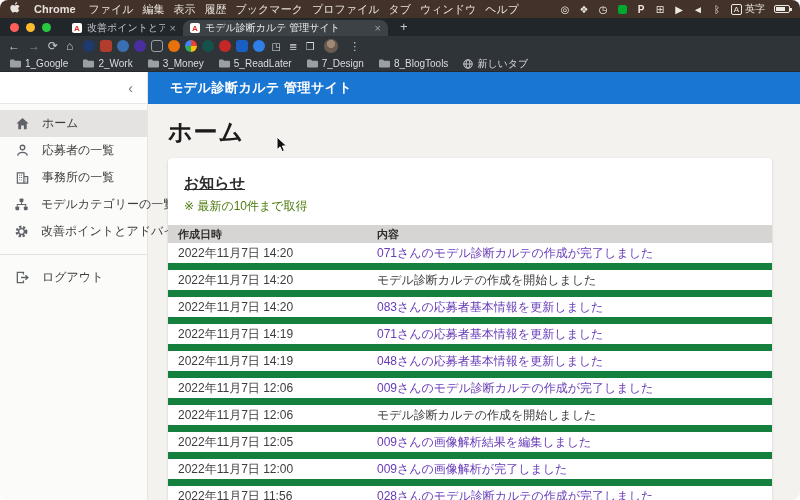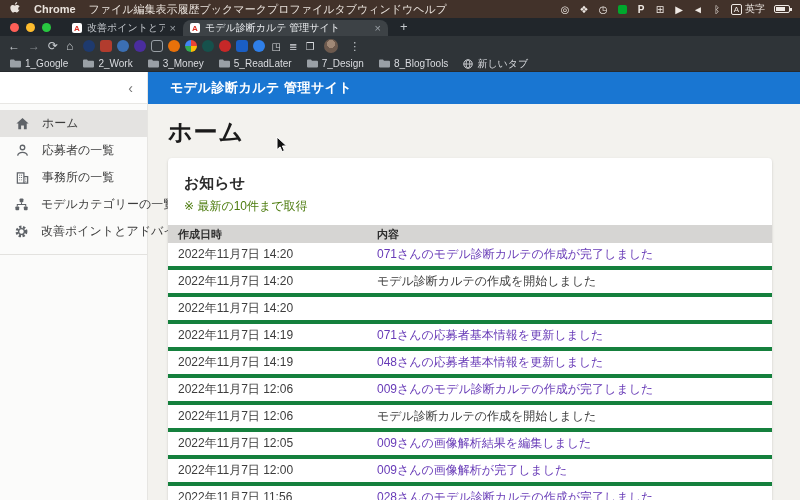--- a/index.html
+++ b/index.html
@@ -1,18 +1,18 @@
 <!DOCTYPE html>
 <html style="--accent: #1976d2; --link: #673ab7;"><head>
 <meta charset="utf-8">
 <style>
   * { margin:0; padding:0; box-sizing:border-box; }
   html,body { width:800px; height:500px; overflow:hidden; }
   body { font-family:"Liberation Sans","DejaVu Sans",sans-serif; }
-  .screen { position:relative; width:800px; height:500px; background:#f3f2ee; overflow:hidden; }
+  .screen { position:relative; width:800px; height:500px; background:#f3f2ee; overflow:hidden;border-radius:8px; }
 
   
   .menubar { height:18px; background:#42322a; display:flex; align-items:center; padding:0 10px; gap:13px; color:#e9e2dc; font-size:11px; white-space:nowrap; }
   .menubar .app-name { font-weight:bold; }
   .mb-right { margin-left:auto; display:flex; align-items:center; gap:9px; font-size:10px; }
   .mb-right .st { display:inline-flex; align-items:center; justify-content:center; min-width:10px; height:12px; font-size:10px; color:#efe9e4; }
   .st .sq { width:9px; height:9px; background:#00a82d; border-radius:2px; display:inline-block; }
   .inputsrc { display:inline-flex; align-items:center; gap:3px; }
   .inputsrc .abox { width:11px; height:11px; border:1px solid #efe9e4; border-radius:2px; font-size:8px; display:inline-flex; align-items:center; justify-content:center; }
   .batt { width:16px; height:8px; border:1px solid #efe9e4; border-radius:2px; position:relative; display:inline-block; }
@@ -61,43 +61,43 @@
   .nav-item .icn { width:16px; height:16px; display:inline-flex; align-items:center; justify-content:center; color:#5f6368; }
   .nav-divider { height:1px; background:#e3e2df; margin:9px 0; }
 
   .main { flex:1; position:relative; overflow:hidden; }
   .appbar { height:32px; background:var(--accent,#1976d2); color:#fff; display:flex; align-items:center; padding-left:22px; font-size:13px; font-weight:bold; letter-spacing:.5px; }
   .content { position:relative; height:396px; overflow:hidden; }
   .page-title { margin:12px 0 0 20px; font-size:24px; font-weight:bold; color:#1b1b1b; letter-spacing:1px; }
 
   .card { position:absolute; left:20px; top:54px; width:604px; background:#fff; border-radius:4px; box-shadow:0 1px 1px rgba(0,0,0,.14), 0 1px 3px rgba(0,0,0,.12); }
   .card-head { padding:16px 16px 10px; }
-  .notice-title { font-size:15px; font-weight:bold; color:#2b2b2b; }
+  .notice-title { font-size:15px; font-weight:bold; color:#2b2b2b;text-decoration:underline; }
   .notice-note { margin-top:5px; font-size:12px; color:#4d7c0f; }
   .tbl { width:100%; }
   .tbl-header { display:flex; height:18px; align-items:center; background:#d6d5d3; font-size:11px; font-weight:bold; color:#2f2f2f; }
   .col-date { width:199px; flex:0 0 199px; padding-left:10px; }
   .col-body { flex:1; padding-left:10px; }
-  .tbl-row { display:flex; height:27px; align-items:center; border-bottom:4px solid #15803d; font-size:12px; color:#3c3c3c; }
+  .tbl-row { display:flex; height:27px; align-items:center; border-bottom:7px solid #15803d; font-size:12px; color:#3c3c3c; }
   .tbl-row .cell-text { white-space:nowrap; overflow:hidden; }
   .lnk { color:var(--link,#673ab7); }
 
   .cursor { position:absolute; left:276px; top:136px; z-index:50; }
 </style>
 </head>
 <body>
 
 <div class="screen" data-name="screen">
 
   <div class="menubar" data-name="macos-menubar">
     <span class="st" data-name="apple-logo-icon"><svg width="11" height="13" viewBox="0 0 11 13">
           <path d="M8.2 6.9c0-1.7 1.4-2.5 1.5-2.6-.8-1.2-2-1.3-2.5-1.4-1-.1-2 .6-2.5.6-.5 0-1.3-.6-2.2-.6C1.4 3 .3 3.9.3 5.8c0 1.2.4 2.4 1 3.2.5.8 1 1.5 1.8 1.5.7 0 1-.5 1.9-.5s1.1.5 1.9.5 1.3-.8 1.8-1.5c.6-.8.8-1.6.8-1.6S8.2 8.6 8.2 6.9zM6.6 1.7C7 1.2 7.3.5 7.2 0c-.6 0-1.3.4-1.7.9-.4.4-.7 1.1-.6 1.7.7.1 1.3-.4 1.7-.9z" fill="#e9e2dc"></path>
         </svg></span>
     <span class="app-name" data-name="menubar-app-name">Chrome</span>
-    <span class="mb-items" style="display:flex;gap:0" data-name="menubar-menus">
+    <span class="mb-items" style="display:flex;gap:9px" data-name="menubar-menus">
         <span class="mb-item" data-name="menubar-menu-item">ファイル</span>
         <span class="mb-item" data-name="menubar-menu-item">編集</span>
         <span class="mb-item" data-name="menubar-menu-item">表示</span>
         <span class="mb-item" data-name="menubar-menu-item">履歴</span>
         <span class="mb-item" data-name="menubar-menu-item">ブックマーク</span>
         <span class="mb-item" data-name="menubar-menu-item">プロファイル</span>
         <span class="mb-item" data-name="menubar-menu-item">タブ</span>
         <span class="mb-item" data-name="menubar-menu-item">ウィンドウ</span>
         <span class="mb-item" data-name="menubar-menu-item">ヘルプ</span>
       </span>
@@ -282,20 +282,29 @@
           <div class="nav-item" data-name="sidebar-item-advice">
             <span class="icn" data-name="gear-icon">
               <svg width="15" height="15" viewBox="0 0 16 16">
                 <circle cx="8" cy="8" r="5" fill="none" stroke="#5f6368" stroke-width="2.6" stroke-dasharray="2.4 1.7"></circle>
                 <circle cx="8" cy="8" r="3.1" fill="none" stroke="#5f6368" stroke-width="1.5"></circle>
               </svg>
             </span>
             <span>改善ポイントとアドバイス</span>
           </div>
           <div class="nav-divider" data-name="sidebar-divider"></div>
+          <div class="nav-item" data-name="sidebar-item-logout">
+            <span class="icn" data-name="logout-icon">
+              <svg width="15" height="15" viewBox="0 0 16 16">
+                <path d="M9 4.8V2.5H2.5v11H9v-2.3" fill="none" stroke="#5f6368" stroke-width="1.4"></path>
+                <path d="M6.5 8h7M11.2 5.5 13.8 8l-2.6 2.5" fill="none" stroke="#5f6368" stroke-width="1.4"></path>
+              </svg>
+            </span>
+            <span>ログアウト</span>
+          </div>
         </nav>
     </aside>
 
     <div class="main" data-name="main-area">
       <div class="appbar" data-name="app-header">
         <span data-name="app-header-title">モデル診断カルテ 管理サイト</span>
       </div>
       <div class="content" data-name="page-content">
         <h1 class="page-title" data-name="page-title">ホーム</h1>
         <div class="card" data-name="notice-card">
@@ -312,20 +321,21 @@
                 <div class="tbl-row" data-name="table-row">
                   <span class="col-date cell-text" data-name="row-date">2022年11月7日 14:20</span>
                   <span class="col-body"><span class="cell-text lnk" data-name="row-content-link">071さんのモデル診断カルテの作成が完了しました</span></span>
                 </div>
                 <div class="tbl-row" data-name="table-row">
                   <span class="col-date cell-text" data-name="row-date">2022年11月7日 14:20</span>
                   <span class="col-body"><span class="cell-text" data-name="row-content-text">モデル診断カルテの作成を開始しました</span></span>
                 </div>
                 <div class="tbl-row" data-name="table-row">
                   <span class="col-date cell-text" data-name="row-date">2022年11月7日 14:20</span>
+                  <span class="col-body"><span class="cell-text lnk" data-name="row-content-link">083さんの応募者基本情報を更新しました</span></span>
                 </div>
                 <div class="tbl-row" data-name="table-row">
                   <span class="col-date cell-text" data-name="row-date">2022年11月7日 14:19</span>
                   <span class="col-body"><span class="cell-text lnk" data-name="row-content-link">071さんの応募者基本情報を更新しました</span></span>
                 </div>
                 <div class="tbl-row" data-name="table-row">
                   <span class="col-date cell-text" data-name="row-date">2022年11月7日 14:19</span>
                   <span class="col-body"><span class="cell-text lnk" data-name="row-content-link">048さんの応募者基本情報を更新しました</span></span>
                 </div>
                 <div class="tbl-row" data-name="table-row">

